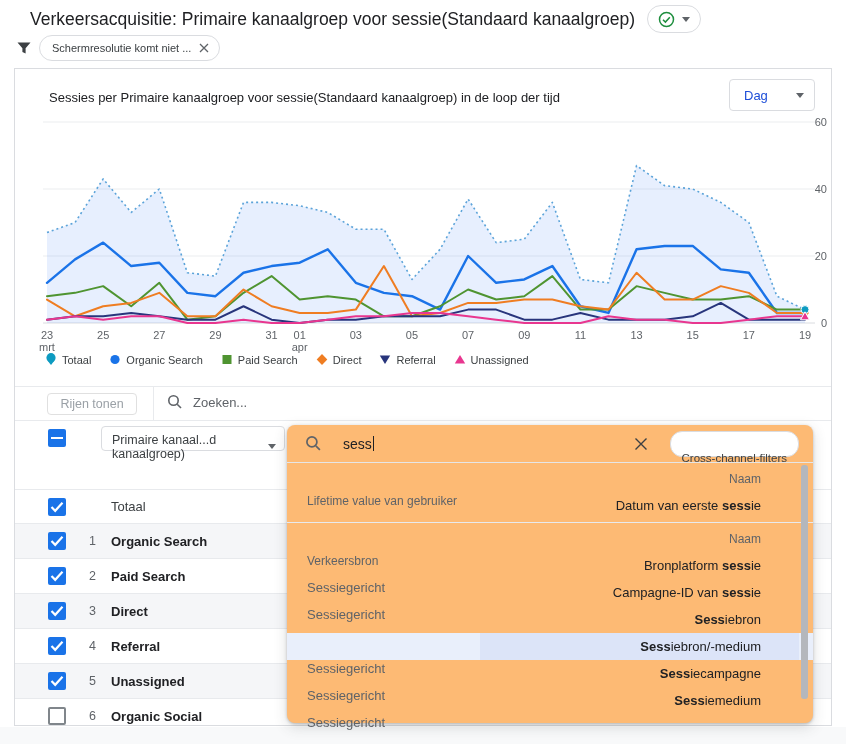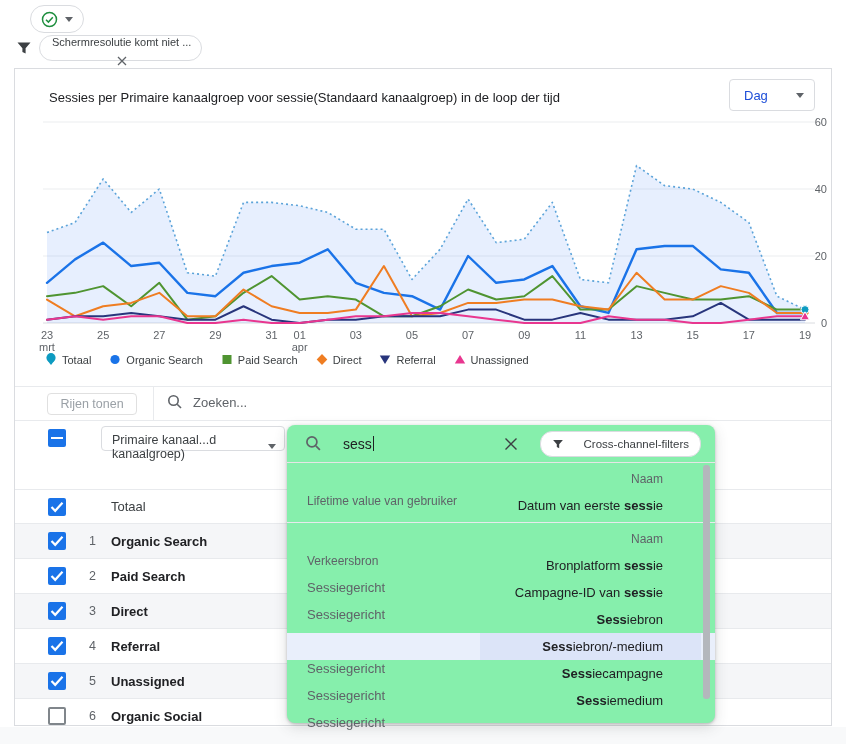--- a/index.html
+++ b/index.html
@@ -8,21 +8,21 @@
   svg{display:block}
   
   .page-head{position:absolute;left:30px;top:5px;display:flex;align-items:center;gap:12px;}
   .page-title{font-size:17.5px;color:#202124;}
   .status-pill{display:flex;align-items:center;gap:7px;border:1px solid #dadce0;border-radius:15px;
                height:26px;padding:0 10px;background:#fff;cursor:pointer;}
   .caret{width:0;height:0;border-left:4px solid transparent;border-right:4px solid transparent;
          border-top:5px solid #5f6368;}
   .filter-row{position:absolute;left:16px;top:35px;display:flex;align-items:center;gap:7px;}
   .chip{display:flex;align-items:center;gap:8px;border:1px solid #dadce0;border-radius:13px;
-        height:24px;padding:0 10px 0 12px;font-size:11px;color:#3c4043;background:#fff;flex-direction:column;}
+        height:24px;padding:0 10px 0 12px;font-size:11px;color:#3c4043;background:#fff;}
   
   .card{position:absolute;left:14px;top:68px;width:818px;height:658px;box-sizing:border-box;
         border:1px solid #dadce0;border-radius:0;background:#fff;overflow:hidden;}
   .chart-title{position:absolute;left:34px;top:21px;font-size:13px;color:#202124;}
   .interval-select{position:absolute;right:16px;top:10px;width:86px;height:32px;box-sizing:border-box;
         border:1px solid #dadce0;border-radius:4px;display:flex;align-items:center;
         padding:0 10px 0 14px;font-size:13px;color:#1d4ed8;cursor:pointer;}
   .interval-select .caret{margin-left:auto;}
   #chart-wrap{position:absolute;left:0;top:40px;width:818px;height:250px;}
   #legend{position:absolute;left:30px;top:284px;display:flex;align-items:center;gap:18px;
@@ -50,46 +50,47 @@
   
   #table-body{position:absolute;left:0;right:0;top:420px;}
   .trow{height:35px;display:flex;align-items:center;border-bottom:1px solid #e8eaed;
         box-sizing:border-box;padding-left:33px;}
   .trow.head{border-top:1px solid #e8eaed;}
   .trow.stripe{background:#f5f6f8;}
   .trow .num{width:26px;margin-left:4px;text-align:right;font-size:12.5px;color:#5f6368;}
   .trow .lbl{margin-left:15px;font-size:13px;color:#202124;font-weight:700;}
   .trow.head .lbl{font-weight:400;color:#3c4043;}
   
-  .panel{position:absolute;left:287px;top:425px;width:428px;height:298px;background:#86efac;
+  .panel{position:absolute;left:287px;top:425px;width:526px;height:298px;background:#fdba74;
          border-radius:8px;box-shadow:0 1px 3px rgba(60,64,67,.3),0 4px 14px rgba(60,64,67,.18);
          z-index:5;}
   .panel-search{height:37px;display:flex;align-items:center;border-bottom:1px solid #e6e6e6;
                 padding:0 14px 0 18px;}
   .panel-search .q{margin-left:21px;font-size:14px;color:#202124;}
   .cursor-bar{display:inline-block;width:1px;height:15px;background:#202124;vertical-align:middle;margin-left:1px;}
   .panel-search .spacer{flex:1;}
-  .xcfilters{display:flex;align-items:center;gap:20px;border:1px solid #dadce0;border-radius:12px;
-             height:24px;padding:0 11px;font-size:11.5px;color:#3c4043;margin-left:22px;cursor:pointer;background:#fff;}
+  .xcfilters{display:flex;align-items:flex-end;gap:20px;border:1px solid #dadce0;border-radius:12px;
+             height:24px;padding:0 11px;font-size:11.5px;color:#3c4043;margin-left:22px;cursor:pointer;background:#fff;flex-direction:column;}
   #panel-list{padding-top:2px;}
   .prow{height:27px;display:flex;align-items:center;justify-content:space-between;
         padding:0 52px 0 20px;position:relative;cursor:pointer;}
   .prow .l{font-size:13px;color:#5f6368;margin-top:44px;}
   .prow .r{font-size:13px;color:#202124;position:relative;z-index:1;}
   .prow.phead .l,.prow.phead .r{font-size:12px;color:#5f6368;}
   .prow.hl{background:#e9effb;}
   .prow.hl .band{position:absolute;left:193px;right:14px;top:0;bottom:0;background:#dce4f8;}
   .pgroup + .pgroup{border-top:1px solid #e8eaed;margin-top:3px;padding-top:2px;}
   .panel-scrollbar{position:absolute;right:5px;top:40px;width:7px;height:234px;background:#b4b7bc;border-radius:3px;cursor:pointer;}
   .bottom-strip{position:absolute;left:0;top:727px;width:846px;height:17px;background:#f8f9fa;}
 </style>
 </head>
 <body>
 
 <div class="page-head">
+  <span class="page-title">Verkeersacquisitie: Primaire kanaalgroep voor sessie(Standaard kanaalgroep)</span>
   <span class="status-pill">
     <span>
       <svg width="17" height="17" viewBox="0 0 17 17">
           <circle cx="8.5" cy="8.5" r="7" fill="none" stroke="#1e8e3e" stroke-width="1.5"></circle>
           <path d="M5 8.7l2.4 2.4 4.4-4.8" fill="none" stroke="#1e8e3e" stroke-width="1.5"></path>
         </svg>
     </span>
     <span class="caret"></span>
   </span>
 </div>

